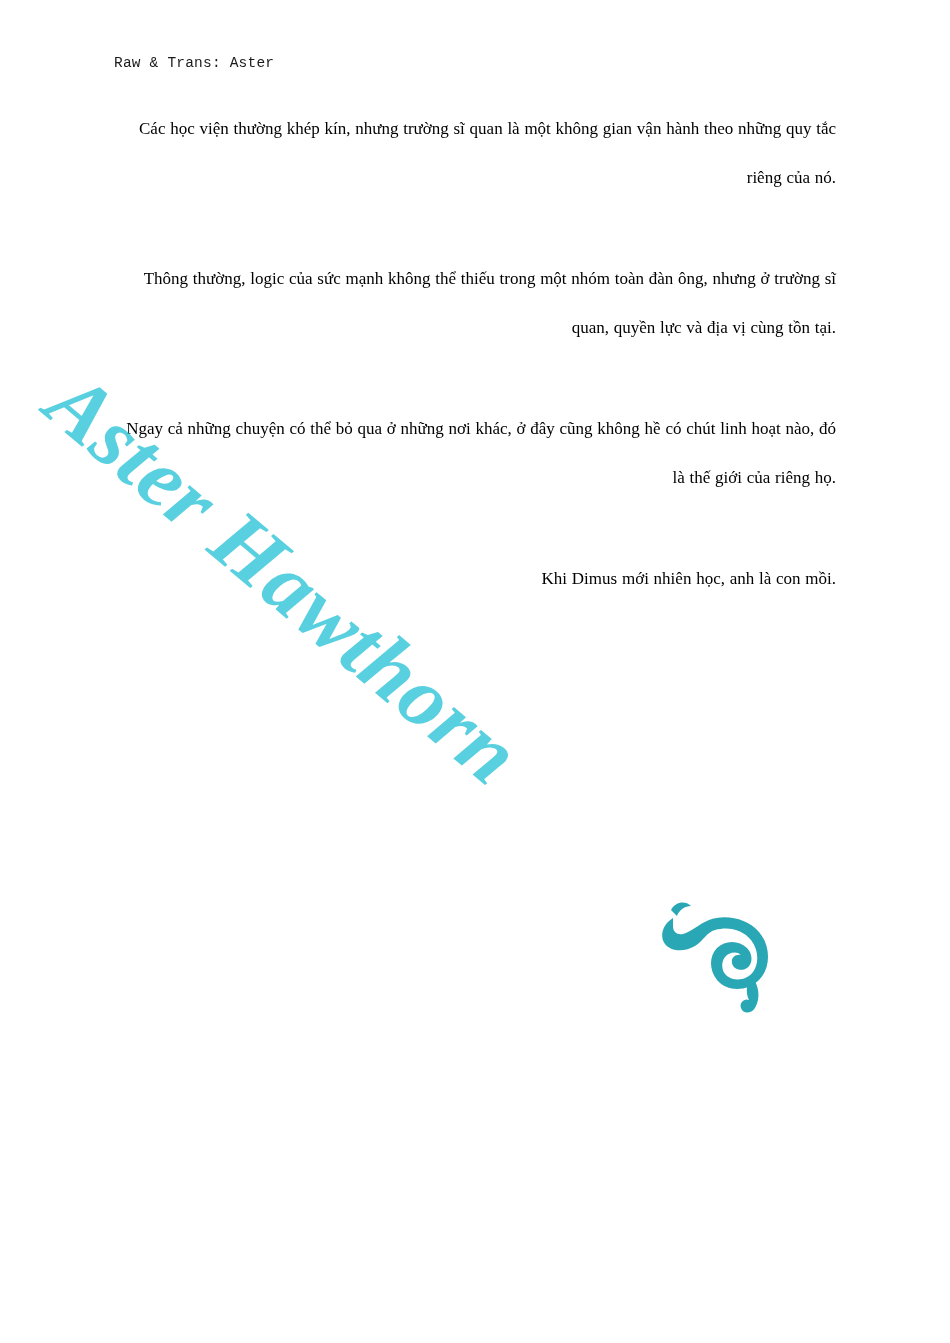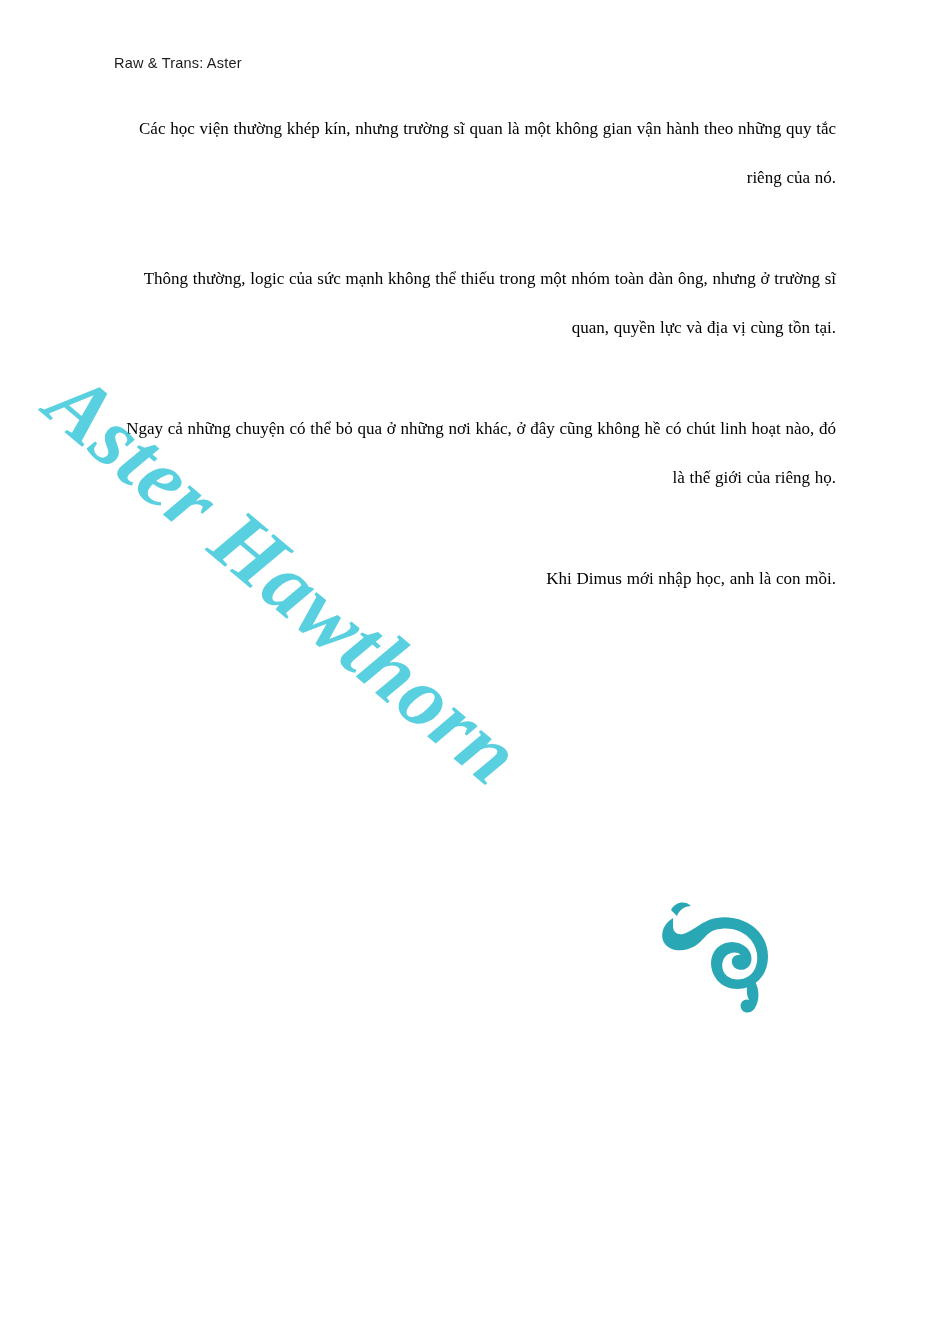--- a/index.html
+++ b/index.html
@@ -21,21 +21,21 @@
     width: 950px;
     height: 1343px;
     background: #ffffff;
     box-sizing: border-box;
   }
 
   .header {
     position: absolute;
     top: 55px;
     left: 114px;
-    font-family: Liberation Sans, sans-serif;
+    font-family: Liberation Mono, monospace;
     font-size: 14.5px;
     color: #1b1b1b;
     letter-spacing: 0.2px;
     white-space: nowrap;
   }
 
   .content {
     position: absolute;
     top: 104px;
     left: 114px;
@@ -93,21 +93,21 @@
 <body>
 
 <div class="page">
 
   <div class="header">Raw &amp; Trans: Aster</div>
 
   <div class="content">
     <p class="para">Các học viện thường khép kín, nhưng trường sĩ quan là một không gian vận hành theo những quy tắc riêng của nó.</p>
     <p class="para">Thông thường, logic của sức mạnh không thể thiếu trong một nhóm toàn đàn ông, nhưng ở trường sĩ quan, quyền lực và địa vị cùng tồn tại.</p>
     <p class="para">Ngay cả những chuyện có thể bỏ qua ở những nơi khác, ở đây cũng không hề có chút linh hoạt nào, đó là thế giới của riêng họ.</p>
-    <p class="para">Khi Dimus mới nhập học, anh là con mồi.</p>
+    <p class="para">Khi Dimus mới nhiên học, anh là con mồi.</p>
   </div>
 
   <div class="watermark-text">Aster Hawthorn</div>
 
   <div class="watermark-cat">
     <svg viewBox="0 0 130 135" xmlns="http://www.w3.org/2000/svg" aria-hidden="true">
       <g fill="#2aa7b5">
 
         <path d="M18 38 C8 44 4 56 10 64 C16 72 30 72 40 66 C48 61 52 52 60 50 C74 46 88 50 96 60 C104 70 104 84 98 92 C92 100 80 102 72 96 C66 91 66 82 70 77 C74 72 82 71 86 75 C80 74 76 78 77 83 C78 89 86 92 92 88 C98 84 98 74 92 68 C84 60 70 60 62 68 C54 76 54 90 62 100 C72 112 92 112 104 100 C116 88 116 66 104 52 C92 38 70 34 54 40 C44 44 36 52 28 54 C22 55 18 52 18 46 Z"></path>
 

